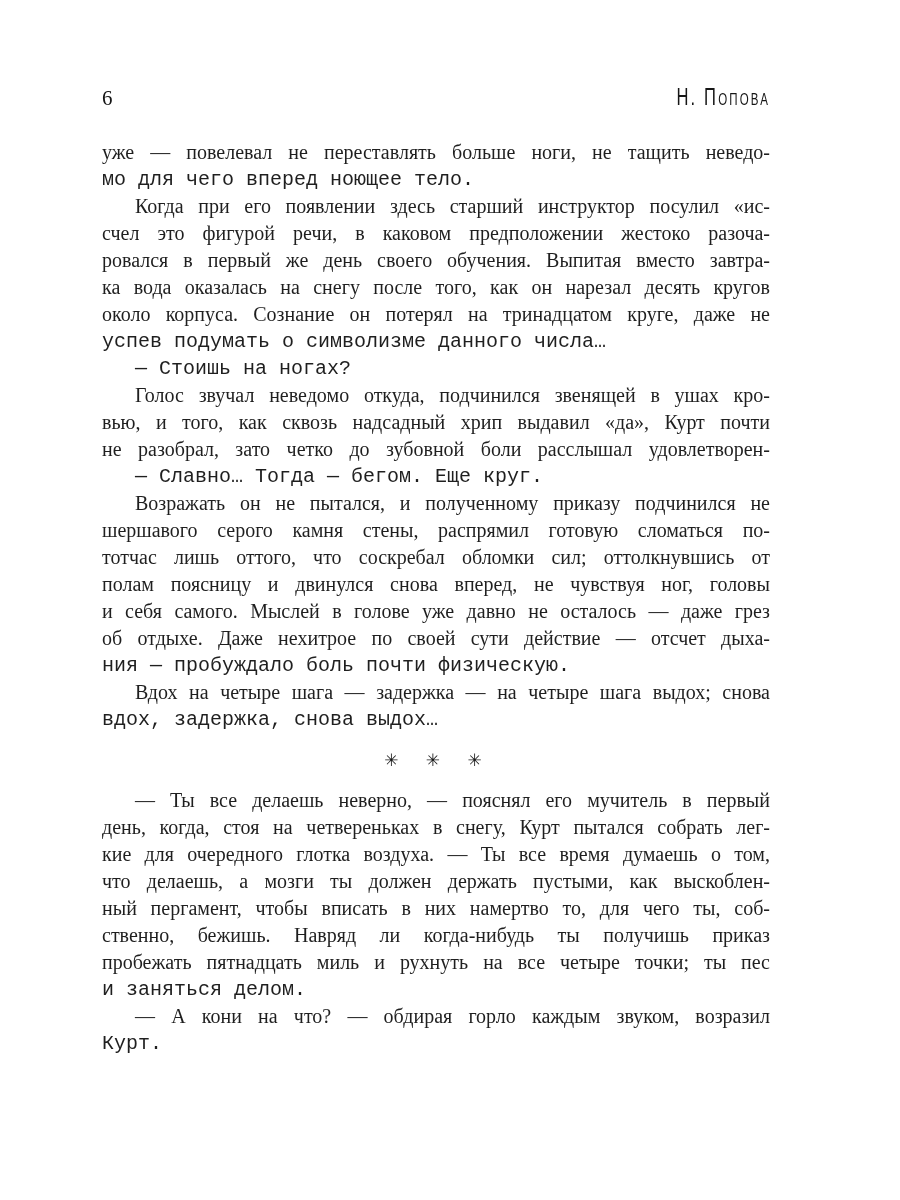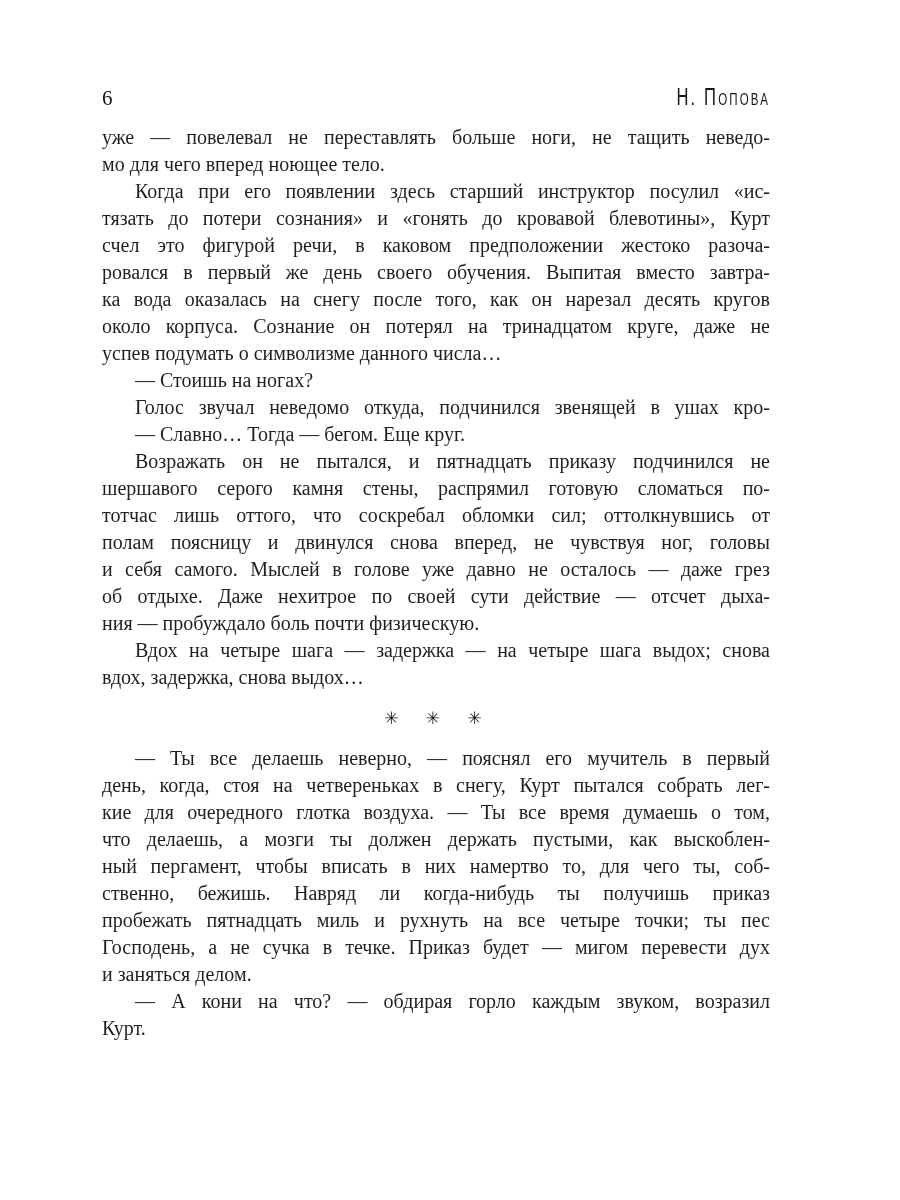--- a/index.html
+++ b/index.html
@@ -36,37 +36,38 @@
     font-variant: small-caps;
     font-size: 23px;
     letter-spacing: 3px;
     color: #161616;
     transform: scaleX(0.72);
     transform-origin: 100% 60%;
     white-space: nowrap;
   }
   .body-text {
     position: absolute;
-    top: 124px;
+    top: 139px;
     left: 102px;
     width: 668px;
     font-size: 20px;
     line-height: 27px;
   }
   .par { margin: 0; padding: 0; }
   .line {
     height: 27px;
     overflow: hidden;
     text-align: justify;
     text-align-last: justify;
     white-space: normal;
   }
   .line.last {
     text-align: right;
     text-align-last: left;
+    font-family: Liberation Mono, monospace;
   }
   .line.indent { text-indent: 33px; }
   .separator {
     height: 54px;
     display: flex;
     align-items: center;
     justify-content: center;
     font-family: "DejaVu Sans", sans-serif;
     font-size: 17px;
     letter-spacing: 6px;
@@ -83,59 +84,59 @@
     <span class="page-number">6</span>
     <span class="running-author">Н. Попова</span>
   </div>
   <div class="body-text" id="body-text">
       <div class="par">
         <div class="line">уже — повелевал не переставлять больше ноги, не тащить неведо-</div>
         <div class="line last">мо для чего вперед ноющее тело.</div>
       </div>
       <div class="par">
         <div class="line indent">Когда при его появлении здесь старший инструктор посулил «ис-</div>
-        <div class="line">тязать до потери сознания» и «гонять до кровавой блевотины», Курт</div>
         <div class="line">счел это фигурой речи, в каковом предположении жестоко разоча-</div>
         <div class="line">ровался в первый же день своего обучения. Выпитая вместо завтра-</div>
         <div class="line">ка вода оказалась на снегу после того, как он нарезал десять кругов</div>
         <div class="line">около корпуса. Сознание он потерял на тринадцатом круге, даже не</div>
         <div class="line last">успев подумать о символизме данного числа…</div>
       </div>
       <div class="par">
         <div class="line last indent">— Стоишь на ногах?</div>
       </div>
       <div class="par">
         <div class="line indent">Голос звучал неведомо откуда, подчинился звенящей в ушах кро-</div>
+        <div class="line">вью, и того, как сквозь надсадный хрип выдавил «да», Курт почти</div>
+        <div class="line">не разобрал, зато четко до зубовной боли расслышал удовлетворен-</div>
       </div>
       <div class="par">
         <div class="line last indent">— Славно… Тогда — бегом. Еще круг.</div>
       </div>
       <div class="par">
-        <div class="line indent">Возражать он не пытался, и пятнадцать приказу подчинился не</div>
+        <div class="line indent">Возражать он не пытался, и полученному приказу подчинился не</div>
         <div class="line">шершавого серого камня стены, распрямил готовую сломаться по-</div>
         <div class="line">тотчас лишь оттого, что соскребал обломки сил; оттолкнувшись от</div>
         <div class="line">полам поясницу и двинулся снова вперед, не чувствуя ног, головы</div>
         <div class="line">и себя самого. Мыслей в голове уже давно не осталось — даже грез</div>
         <div class="line">об отдыхе. Даже нехитрое по своей сути действие — отсчет дыха-</div>
         <div class="line last">ния — пробуждало боль почти физическую.</div>
       </div>
       <div class="par">
         <div class="line indent">Вдох на четыре шага — задержка — на четыре шага выдох; снова</div>
         <div class="line last">вдох, задержка, снова выдох…</div>
       </div>
       <div class="separator">✳ ✳ ✳</div>
       <div class="par">
         <div class="line indent">— Ты все делаешь неверно, — пояснял его мучитель в первый</div>
         <div class="line">день, когда, стоя на четвереньках в снегу, Курт пытался собрать лег-</div>
         <div class="line">кие для очередного глотка воздуха. — Ты все время думаешь о том,</div>
         <div class="line">что делаешь, а мозги ты должен держать пустыми, как выскоблен-</div>
         <div class="line">ный пергамент, чтобы вписать в них намертво то, для чего ты, соб-</div>
         <div class="line">ственно, бежишь. Навряд ли когда-нибудь ты получишь приказ</div>
         <div class="line">пробежать пятнадцать миль и рухнуть на все четыре точки; ты пес</div>
-        <div class="line">Господень, а не сучка в течке. Приказ будет — мигом перевести дух</div>
         <div class="line last">и заняться делом.</div>
       </div>
       <div class="par">
         <div class="line indent">— А кони на что? — обдирая горло каждым звуком, возразил</div>
         <div class="line last">Курт.</div>
       </div>
     </div>
 </div>
 
 </body></html>

